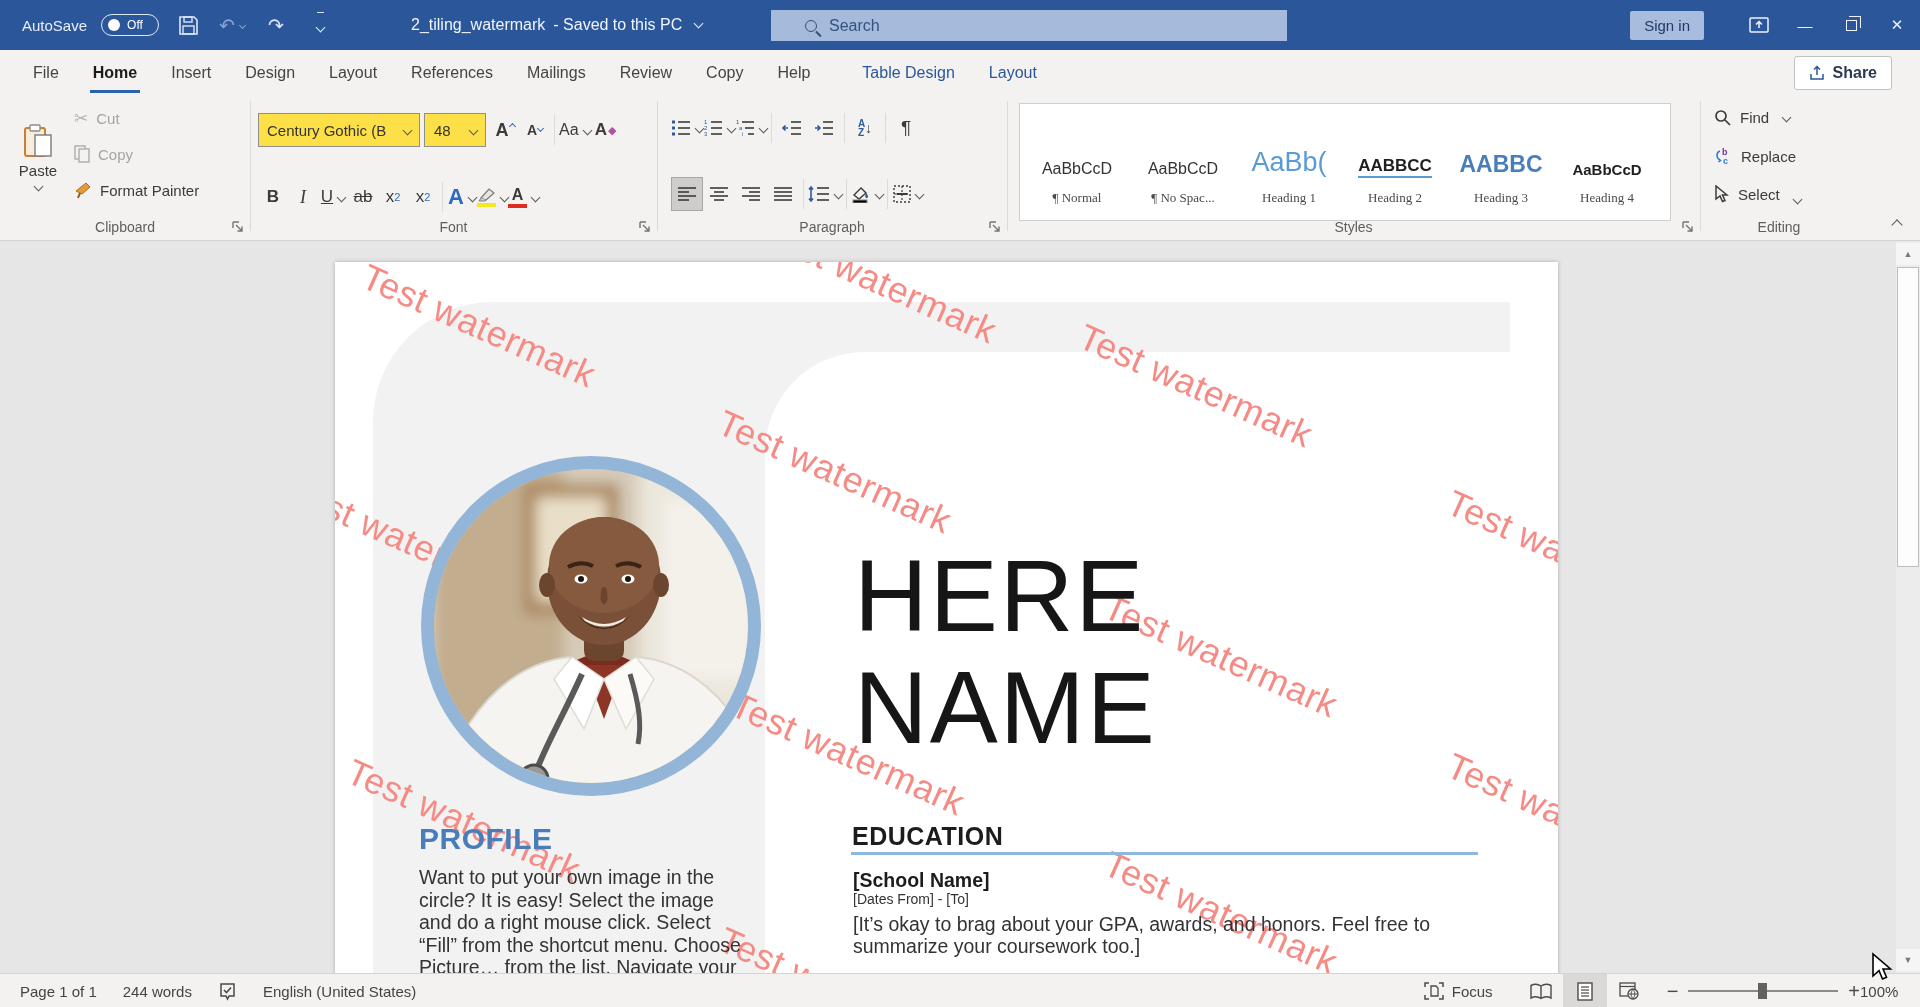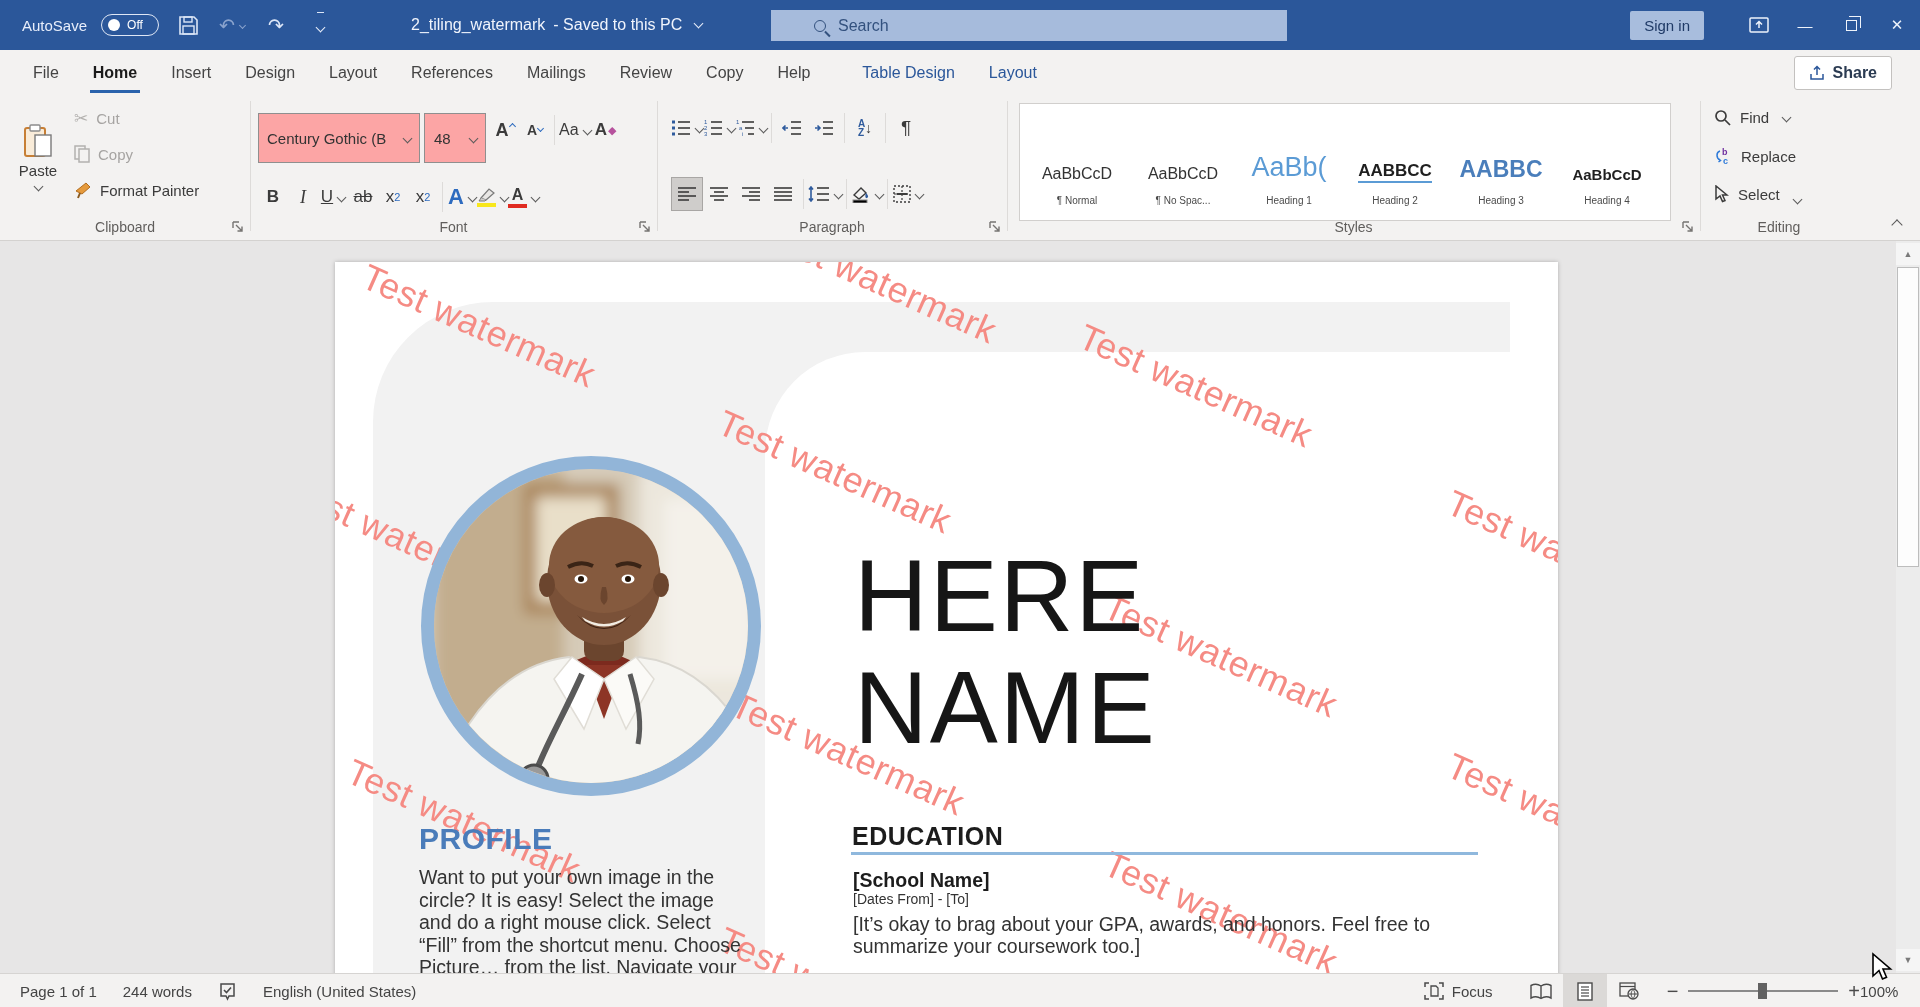--- a/index.html
+++ b/index.html
@@ -14,21 +14,21 @@
   .titlebar { position:absolute; left:0; top:0; width:1920px; height:50px; background:#2b579a; color:#fff; }
   .tb-left { position:absolute; left:22px; top:0; height:50px; display:flex; align-items:center; gap:14px; }
   .autosave-label { font-size:15px; color:#e8eefb; }
   .autosave-toggle { width:58px; height:22px; border:1.5px solid #dfe7f5; border-radius:11px; display:flex; align-items:center; padding:0 6px; gap:7px; }
   .autosave-knob { width:12px; height:12px; border-radius:50%; background:#fff; }
   .autosave-state { font-size:12px; color:#fff; }
   .tb-ic { width:30px; height:30px; display:flex; align-items:center; justify-content:center; color:#dce6f7; font-size:19px; }
   .tb-ic.dim { color:#8aa3cd; }
   .qat-chev { border-top:1.6px solid #dce6f7; padding-top:3px; }
   .tb-title { position:absolute; left:411px; top:0; height:50px; display:flex; align-items:center; font-size:16px; color:#f0f4fc; gap:8px; }
-  .searchbox { position:absolute; left:771px; top:10px; width:516px; height:31px; background:#a6bbdc; display:flex; align-items:center; padding-left:43px; gap:12px; }
+  .searchbox { position:absolute; left:771px; top:10px; width:516px; height:31px; background:#a6bbdc; display:flex; align-items:center; padding-left:34px; gap:12px; }
   .search-glyph { width:12px; height:12px; border:1.8px solid #33517e; border-radius:50%; position:relative; }
   .search-glyph::after { content:""; position:absolute; width:7px; height:1.8px; background:#33517e; transform:rotate(45deg); left:9px; top:12px; }
   .searchbox span { font-size:16px; color:#33517e; }
   .tb-right { position:absolute; right:0; top:0; height:50px; display:flex; align-items:center; }
   .signin { background:#a8bddd; color:#1f3a66; font-size:15px; padding:6px 14px; border-radius:2px; margin-right:32px; }
   .winbtn { width:46px; height:50px; display:flex; align-items:center; justify-content:center; color:#eef3fb; font-size:15px; }
   .restore-glyph { width:11px; height:11px; border:1.3px solid #eef3fb; position:relative; }
   .restore-glyph::before { content:""; position:absolute; left:2px; top:-5px; width:11px; height:11px; border:1.3px solid #eef3fb; border-bottom:none; border-left:none; }
 
   
@@ -46,38 +46,38 @@
   .grp-label { position:absolute; bottom:6px; width:100%; text-align:center; font-size:14px; color:#605e5c; }
   .launcher { position:absolute; right:6px; bottom:8px; width:12px; height:12px; }
   
   .g-clip { position:absolute; left:0; top:0; width:250px; height:146px; }
   .paste { position:absolute; left:12px; top:8px; width:52px; height:108px; display:flex; flex-direction:column; align-items:center; justify-content:center; gap:4px; font-size:15px; }
   .clip-col { position:absolute; left:74px; top:10px; display:flex; flex-direction:column; gap:10px; }
   .clip-item { display:flex; align-items:center; gap:8px; height:26px; white-space:nowrap; }
   .dim-txt { color:#a6a4a2; }
   
   .g-font { position:absolute; left:250px; top:0; width:407px; height:146px; }
-  .combo { position:absolute; top:18px; height:50px; background:#fca5a5; border:1px solid #8f8f8f; display:flex; align-items:center; padding:0 8px; font-size:15px; color:#333; }
+  .combo { position:absolute; top:18px; height:34px; background:#fde047; border:1px solid #8f8f8f; display:flex; align-items:center; padding:0 8px; font-size:15px; color:#333; }
   .f-row2 { position:absolute; left:8px; top:82px; height:40px; display:flex; align-items:center; }
   .fbtn { min-width:30px; height:36px; display:flex; align-items:center; justify-content:center; font-size:17px; }
   .vsep-s { width:1px; height:30px; background:#dddbd9; margin:0 4px; }
   .colorbar { position:relative; display:inline-flex; flex-direction:column; align-items:center; }
   .colorbar b { line-height:16px; }
   .bar { width:19px; height:4px; margin-top:1px; }
   
   .g-par { position:absolute; left:657px; top:0; width:350px; height:146px; }
   .p-row { position:absolute; left:14px; display:flex; align-items:center; }
   .pbtn { min-width:32px; height:34px; display:flex; align-items:center; justify-content:center; }
   .pbtn.active { background:#cfcdcb; border:1px solid #a8a6a4; }
   
   .g-sty { position:absolute; left:1007px; top:0; width:693px; height:146px; }
   .gallery { position:absolute; left:12px; top:8px; width:652px; height:118px; background:#fff; border:1px solid #d1cfcd; display:flex; padding:6px 4px; }
   .stitem { width:106px; display:flex; flex-direction:column; align-items:center; justify-content:flex-end; gap:12px; padding-bottom:8px; }
   .sprev { height:46px; display:flex; align-items:flex-end; white-space:nowrap; overflow:hidden; }
-  .sname { font-size:10px; color:#4a4a4a; white-space:nowrap; }
+  .sname { font-size:13px; color:#4a4a4a; white-space:nowrap;font-family:Liberation Serif, serif; }
   
   .g-edit { position:absolute; left:1700px; top:0; width:158px; height:146px; }
   .ed-item { position:absolute; left:14px; display:flex; align-items:center; gap:9px; white-space:nowrap; }
   .collapse { position:absolute; left:1888px; top:120px; }
 
   
   .docarea { position:absolute; left:0; top:241px; width:1920px; height:732px; background:#e7e6e6; overflow:hidden; }
   .page { position:absolute; left:335px; top:21px; width:1223px; height:780px; background:#fff; box-shadow:0 0 4px rgba(0,0,0,.25); overflow:hidden; }
   .shape-gray { position:absolute; left:38px; top:40px; width:1137px; height:740px; background:#f2f2f2; border-radius:120px 0 0 0; }
   .shape-card { position:absolute; left:430px; top:90px; width:745px; height:690px; background:#ffffff; border-radius:100px 0 0 0; }

